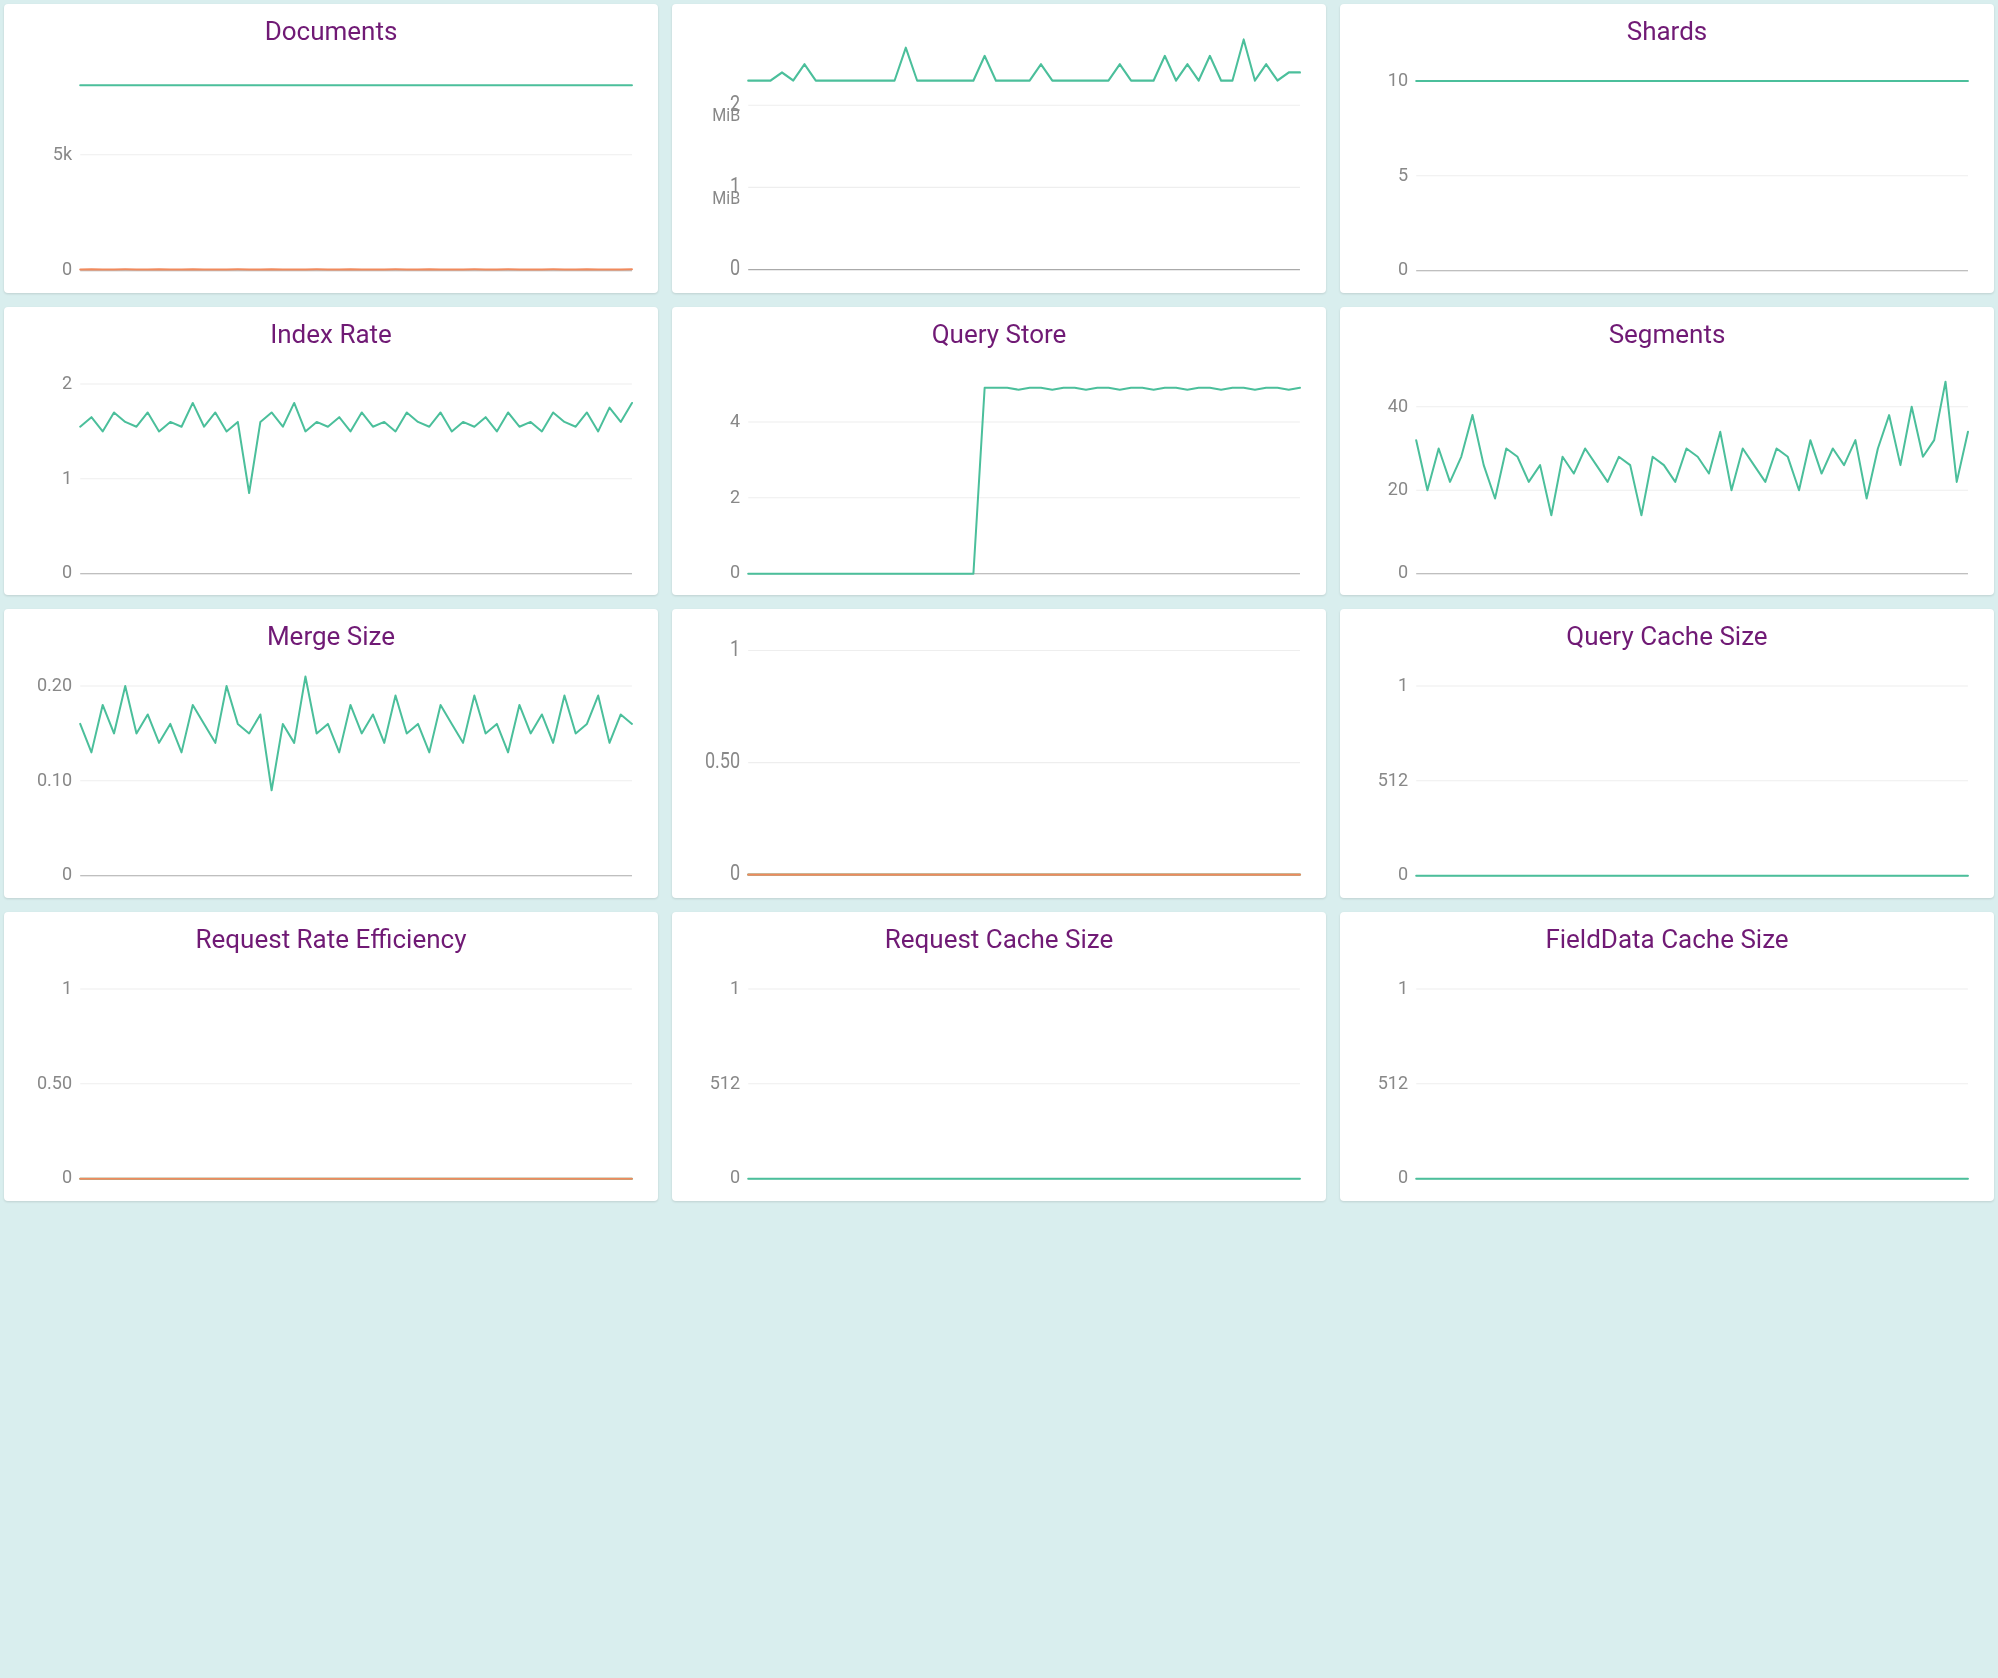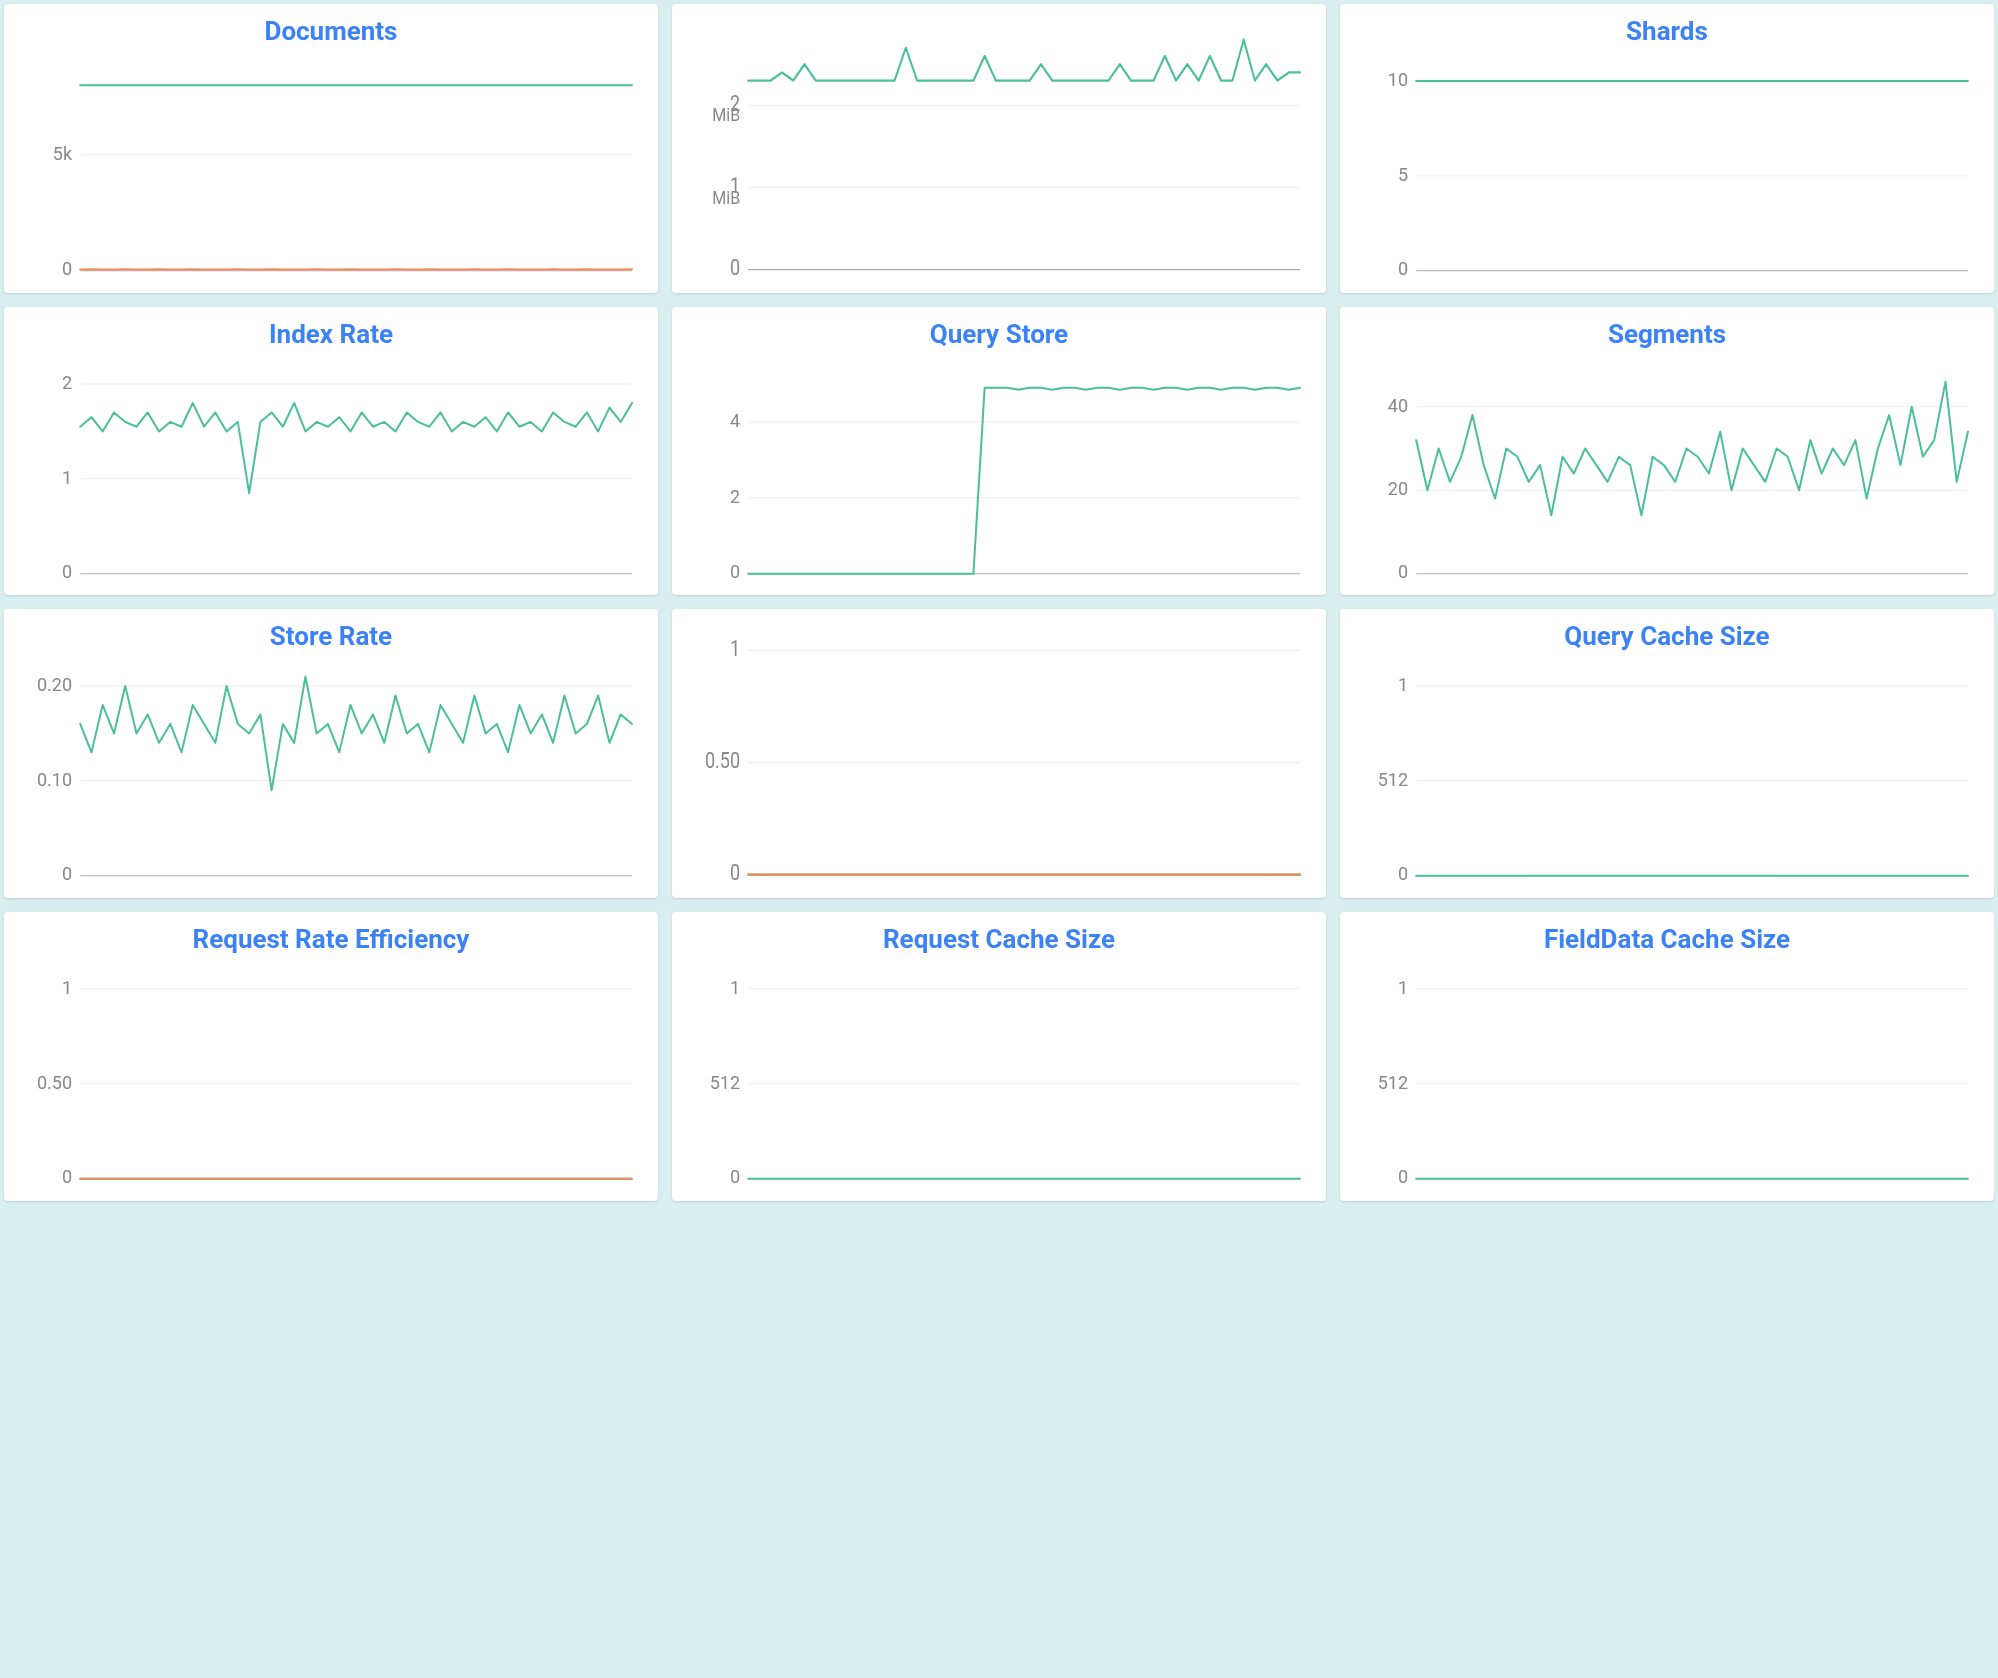--- a/index.html
+++ b/index.html
@@ -17,22 +17,22 @@
     background: #ffffff;
     border-radius: 4px;
     box-shadow: 0 1px 3px rgba(0,0,0,0.08), 0 1px 2px rgba(0,0,0,0.05);
     padding: 12px 16px 16px 16px;
     display: flex;
     flex-direction: column;
   }
   .panel-title {
     text-align: center;
     font-size: 26px;
-    font-weight: 700;
-    color: #3b82f6;
+    font-weight: 400;
+    color: #701a75;
     margin-bottom: 10px;
   }
   .chart-area {
     flex: 1;
     position: relative;
     min-height: 220px;
   }
   svg { display: block; }
   .tick-label {
     font-size: 18px;
@@ -143,21 +143,21 @@
           <text x="52" y="214" class="tick-label">0</text>
           <line x1="60" x2="610" y1="130.8" y2="130.8" class="grid-line"></line>
           <text x="52" y="130.8" class="tick-label">20</text>
           <line x1="60" x2="610" y1="47.599999999999994" y2="47.599999999999994" class="grid-line"></line>
           <text x="52" y="47.599999999999994" class="tick-label">40</text>
           <path d="M60.0 80.9 L71.2 130.8 L82.4 89.2 L93.7 122.5 L104.9 97.5 L116.1 55.9 L127.3 105.8 L138.6 139.1 L149.8 89.2 L161.0 97.5 L172.2 122.5 L183.5 105.8 L194.7 155.8 L205.9 97.5 L217.1 114.2 L228.4 89.2 L239.6 105.8 L250.8 122.5 L262.0 97.5 L273.3 105.8 L284.5 155.8 L295.7 97.5 L306.9 105.8 L318.2 122.5 L329.4 89.2 L340.6 97.5 L351.8 114.2 L363.1 72.6 L374.3 130.8 L385.5 89.2 L396.7 105.8 L408.0 122.5 L419.2 89.2 L430.4 97.5 L441.6 130.8 L452.9 80.9 L464.1 114.2 L475.3 89.2 L486.5 105.8 L497.8 80.9 L509.0 139.1 L520.2 89.2 L531.4 55.9 L542.7 105.8 L553.9 47.6 L565.1 97.5 L576.3 80.9 L587.6 22.6 L598.8 122.5 L610.0 72.6 " class="series-line" stroke="#4bbf9b"></path>
         </svg>
       </div>
     </div>
     <div class="panel">
-      <div class="panel-title">Store Rate</div>
+      <div class="panel-title">Merge Size</div>
       <div class="chart-area">
         <svg viewBox="0 0 620 220" width="100%" height="100%" preserveAspectRatio="none">
           <line x1="60" x2="610" y1="214" y2="214" class="axis-line"></line>
           <text x="52" y="214" class="tick-label">0</text>
           <line x1="60" x2="610" y1="119.45454545454544" y2="119.45454545454544" class="grid-line"></line>
           <text x="52" y="119.45454545454544" class="tick-label">0.10</text>
           <line x1="60" x2="610" y1="24.909090909090878" y2="24.909090909090878" class="grid-line"></line>
           <text x="52" y="24.909090909090878" class="tick-label">0.20</text>
           <path d="M60.0 62.7 L71.2 91.1 L82.4 43.8 L93.7 72.2 L104.9 24.9 L116.1 72.2 L127.3 53.3 L138.6 81.6 L149.8 62.7 L161.0 91.1 L172.2 43.8 L183.5 62.7 L194.7 81.6 L205.9 24.9 L217.1 62.7 L228.4 72.2 L239.6 53.3 L250.8 128.9 L262.0 62.7 L273.3 81.6 L284.5 15.5 L295.7 72.2 L306.9 62.7 L318.2 91.1 L329.4 43.8 L340.6 72.2 L351.8 53.3 L363.1 81.6 L374.3 34.4 L385.5 72.2 L396.7 62.7 L408.0 91.1 L419.2 43.8 L430.4 62.7 L441.6 81.6 L452.9 34.4 L464.1 72.2 L475.3 62.7 L486.5 91.1 L497.8 43.8 L509.0 72.2 L520.2 53.3 L531.4 81.6 L542.7 34.4 L553.9 72.2 L565.1 62.7 L576.3 34.4 L587.6 81.6 L598.8 53.3 L610.0 62.7 " class="series-line" stroke="#4bbf9b"></path>
         </svg>

